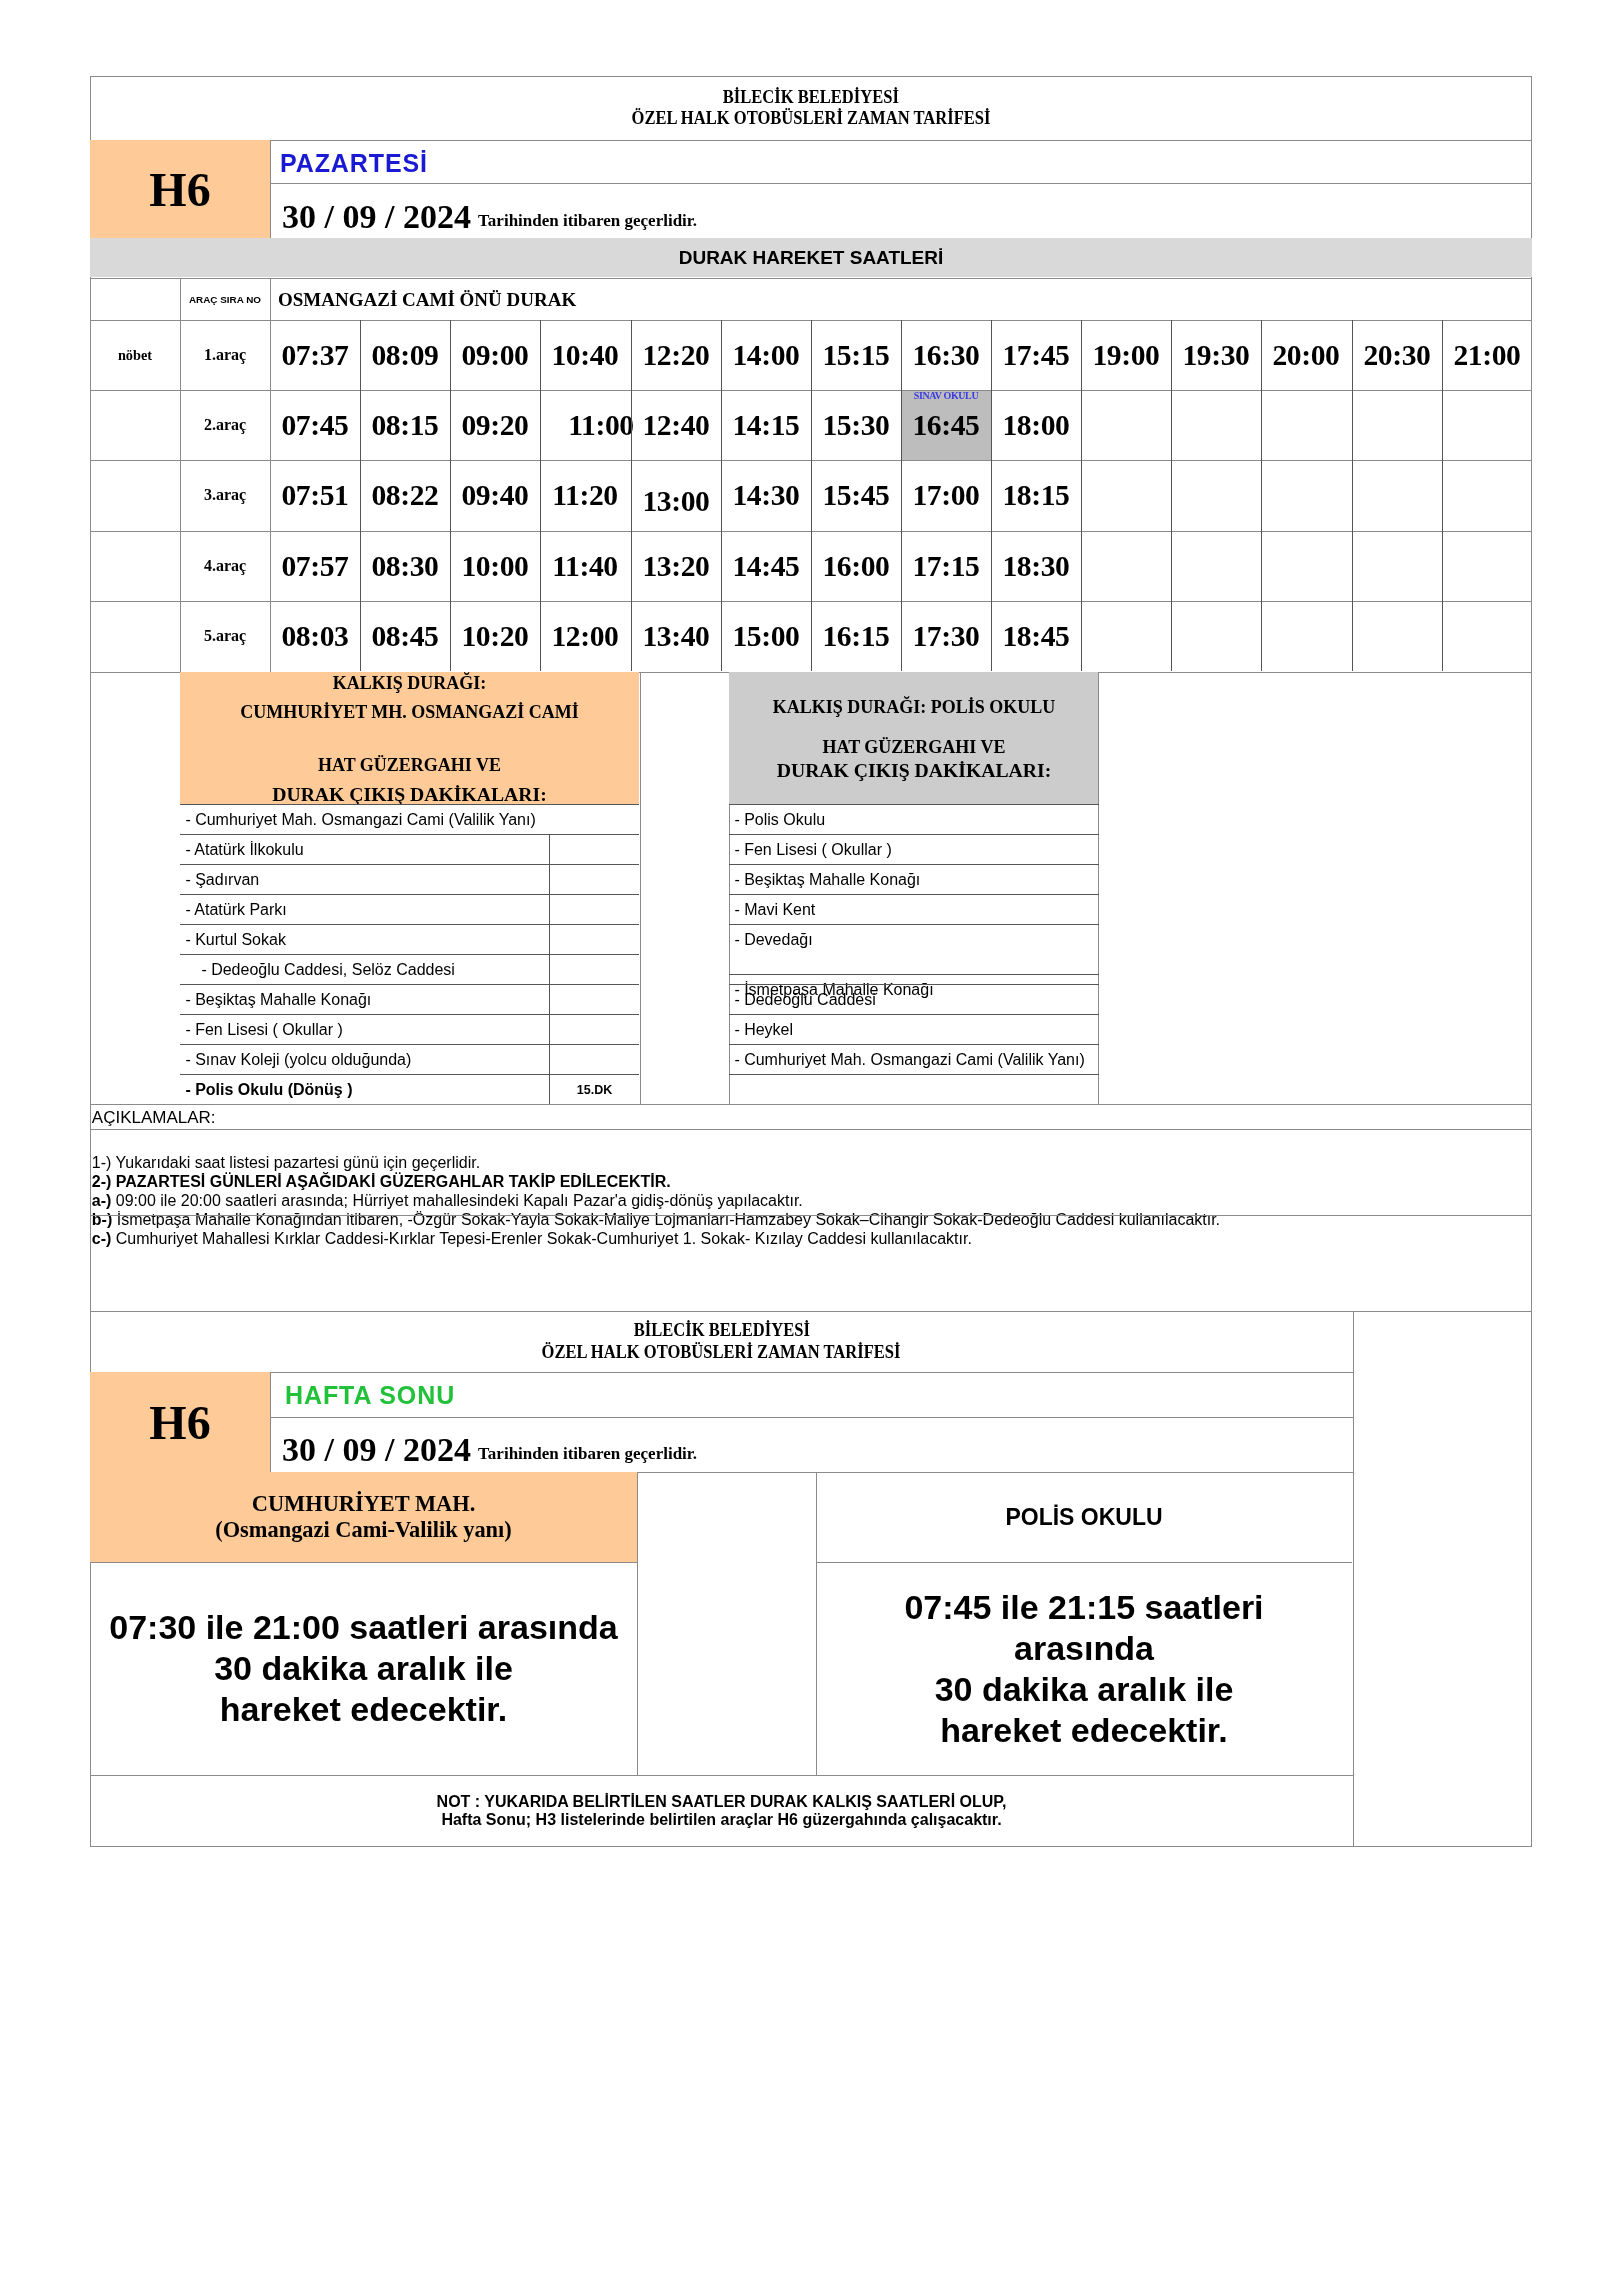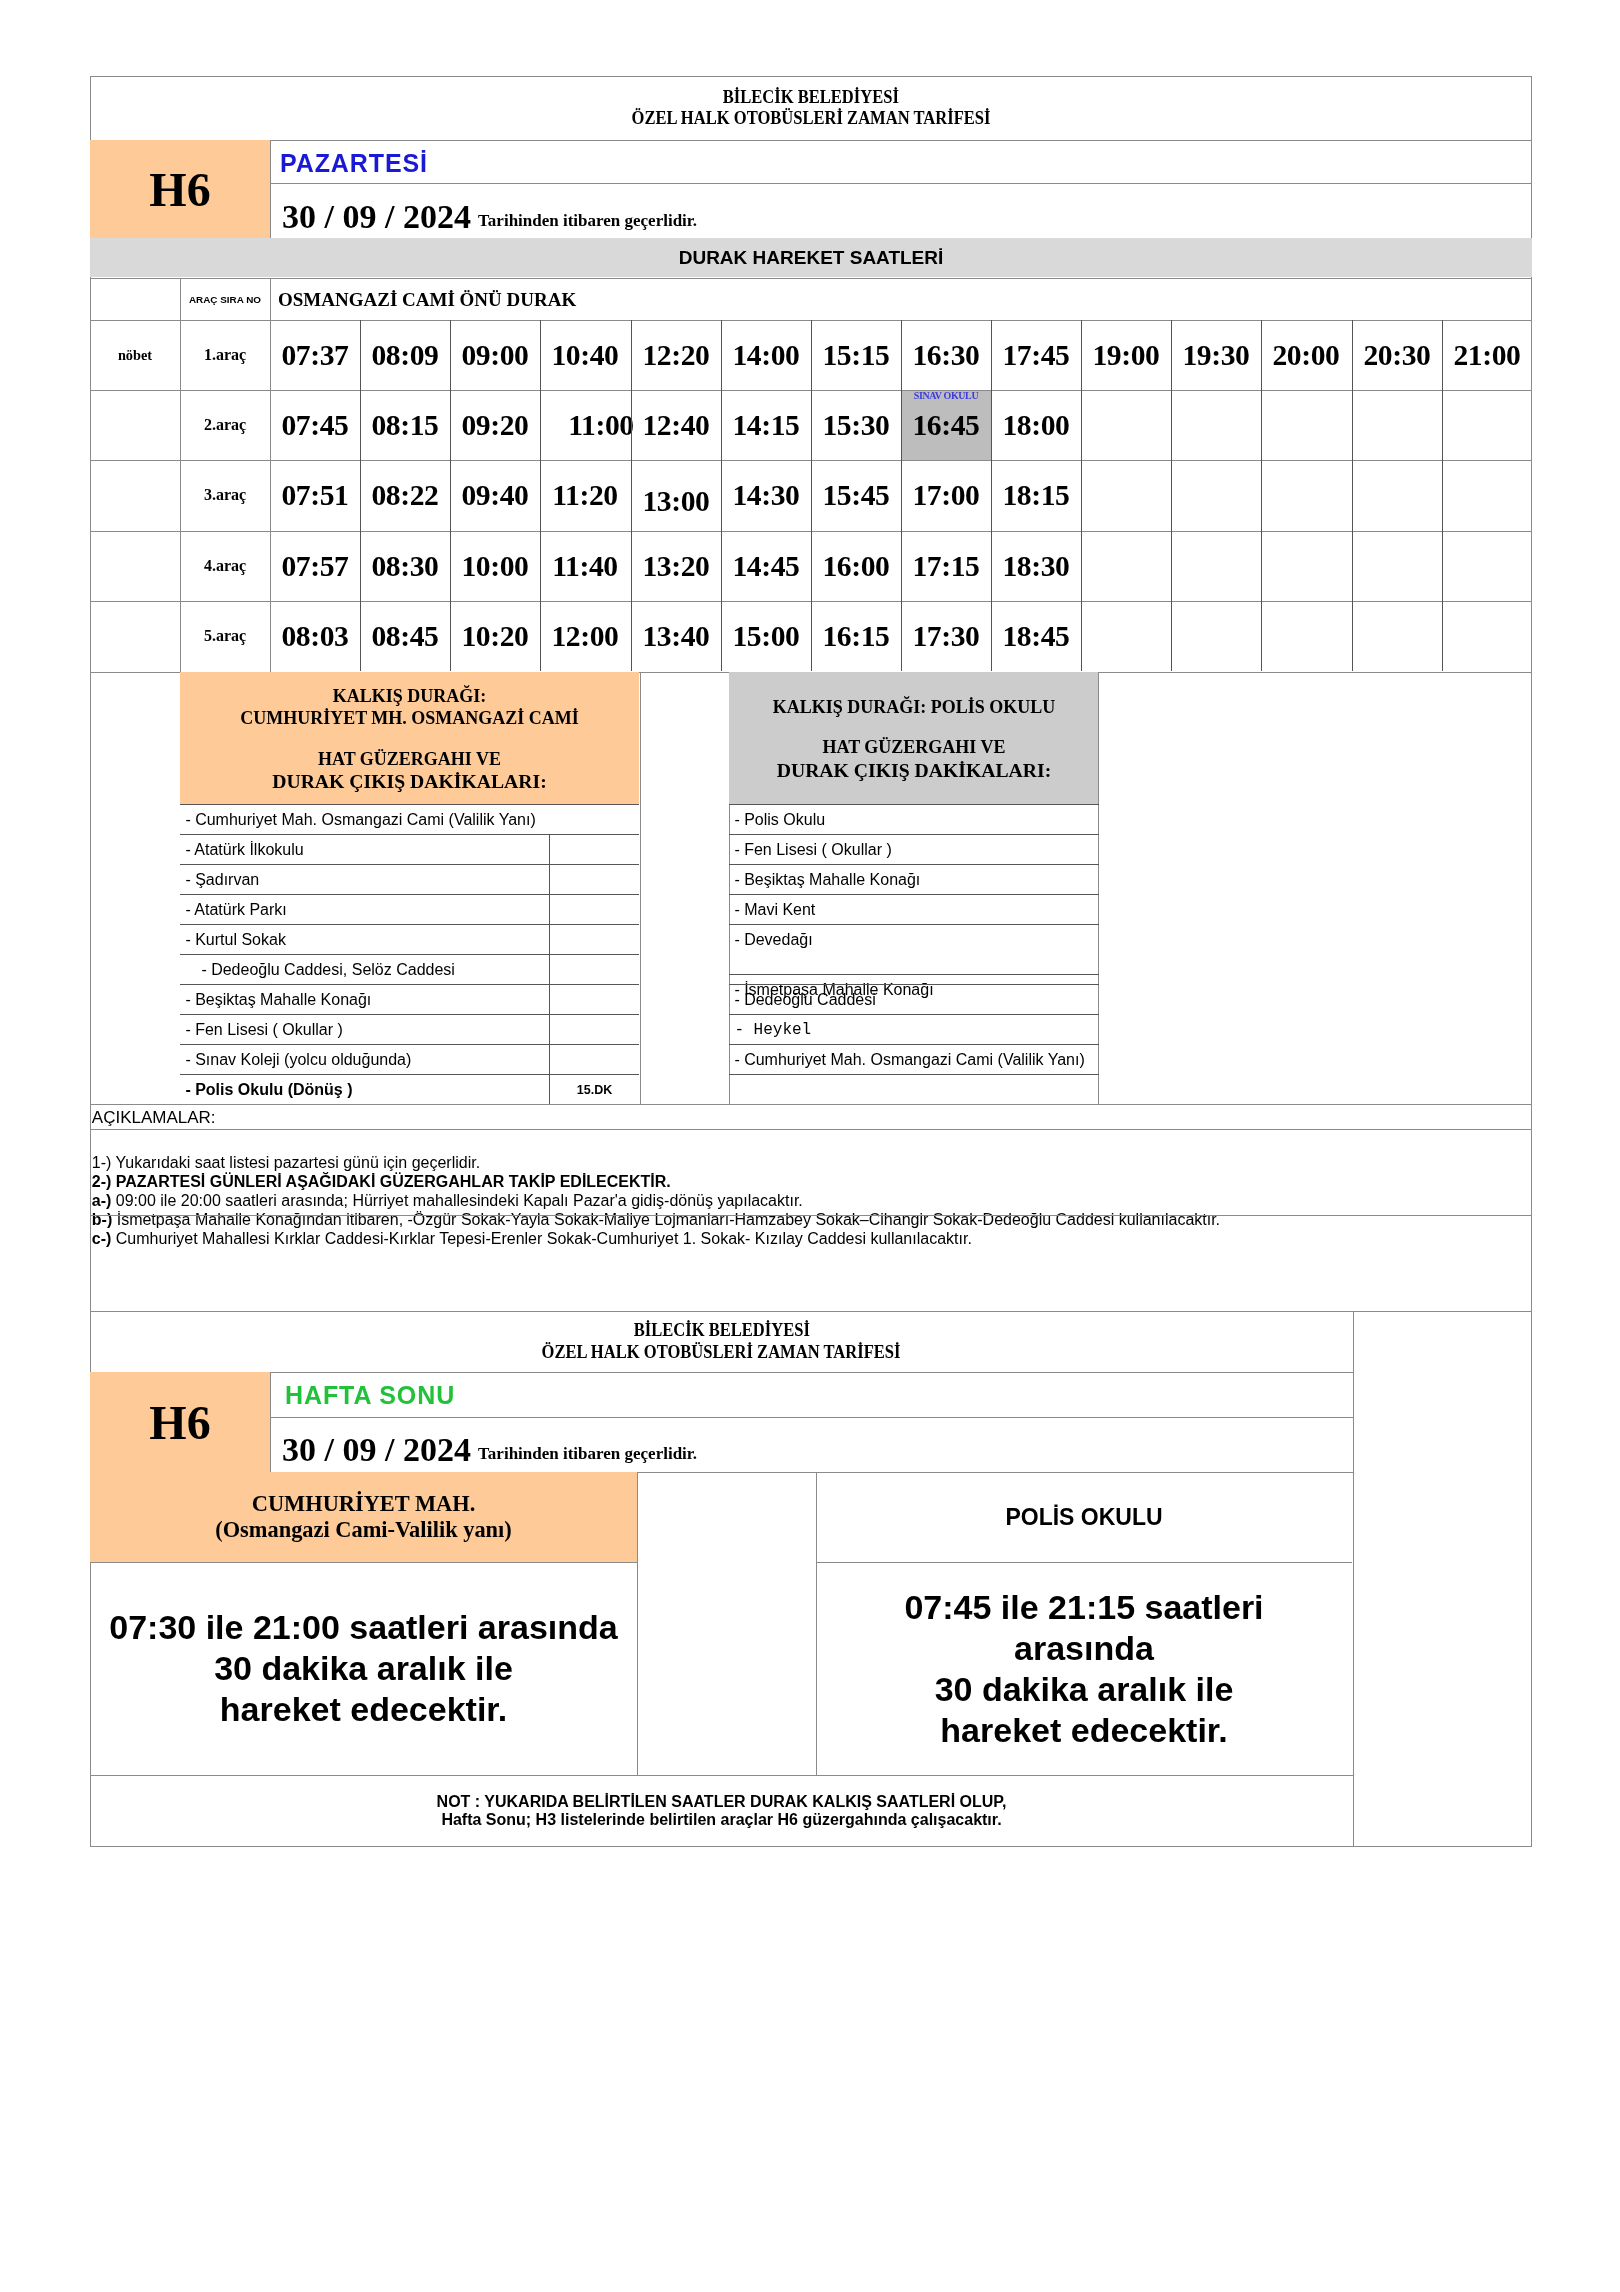--- a/index.html
+++ b/index.html
@@ -304,21 +304,21 @@
       <div class="thin-v" style="left: 901px; top: 0px; height: 351px;"></div>
       <div class="thin-v" style="left: 991px; top: 0px; height: 351px;"></div>
       <div class="thin-v" style="left: 1081px; top: 0px; height: 351px;"></div>
       <div class="thin-v" style="left: 1171px; top: 0px; height: 351px;"></div>
       <div class="thin-v" style="left: 1262px; top: 0px; height: 351px;"></div>
       <div class="thin-v" style="left: 1352px; top: 0px; height: 351px;"></div>
     </div>
 
   <div class="line-h" style="left:0;top:596px;width:1442px;"></div>
 
-  <div class="abs serif" style="left:90px;top:596px;width:459px;height:133px;background:#fecb98;display:flex;flex-direction:column;justify-content:center;align-items:center;">
+  <div class="abs serif" style="left:90px;top:596px;width:459px;height:133px;background:#fecb98;display:flex;flex-direction:column;justify-content:space-between;align-items:center;">
     <div class="route-head">KALKIŞ DURAĞI:</div>
     <div class="route-head">CUMHURİYET MH. OSMANGAZİ CAMİ</div>
     <div style="height:18px;"></div>
     <div class="route-head" style="font-size:18px;">HAT GÜZERGAHI VE</div>
     <div class="route-head" style="font-size:19.7px;">DURAK ÇIKIŞ DAKİKALARI:</div>
   </div>
   <div class="line-v" style="left:550px;top:596px;height:433px;"></div>
   <div id="route-left-list" class="abs sans" style="left:90px;top:728px;width:459px;height:300px;">
       <div class="abs" style="left: 0px; top: 0px; width: 459px; height: 30px; border-top: 0.9px solid rgb(85, 85, 85);">
         <div class="abs route-item" style="left: 0px; top: 0px; height: 30px;">- Cumhuriyet Mah. Osmangazi Cami (Valilik Yanı)</div>
@@ -370,21 +370,21 @@
   </div>
   <div class="line-v" style="left:1008px;top:596px;height:433px;"></div>
   <div id="route-right-list" class="abs sans" style="left:639px;top:728px;width:370px;height:300px;">
       <div class="abs route-item" style="left: 0px; top: 0px; width: 370px; height: 30px; border-top: 0.9px solid rgb(85, 85, 85);">- Polis Okulu</div>
       <div class="abs route-item" style="left: 0px; top: 30px; width: 370px; height: 30px; border-top: 0.9px solid rgb(85, 85, 85);">- Fen Lisesi ( Okullar )</div>
       <div class="abs route-item" style="left: 0px; top: 60px; width: 370px; height: 30px; border-top: 0.9px solid rgb(85, 85, 85);">- Beşiktaş Mahalle Konağı</div>
       <div class="abs route-item" style="left: 0px; top: 90px; width: 370px; height: 30px; border-top: 0.9px solid rgb(85, 85, 85);">- Mavi Kent</div>
       <div class="abs route-item" style="left: 0px; top: 120px; width: 370px; height: 30px; border-top: 0.9px solid rgb(85, 85, 85);">- Devedağı</div>
       <div class="abs route-item" style="left: 0px; top: 150px; width: 370px; height: 30px; border-top: 0.9px solid rgb(85, 85, 85); margin-top: 20px;">- İsmetpaşa Mahalle Konağı</div>
       <div class="abs route-item" style="left: 0px; top: 180px; width: 370px; height: 30px; border-top: 0.9px solid rgb(85, 85, 85);">- Dedeoğlu Caddesi</div>
-      <div class="abs route-item" style="left: 0px; top: 210px; width: 370px; height: 30px; border-top: 0.9px solid rgb(85, 85, 85); font-family: Liberation Mono, monospace;">- Heykel</div>
+      <div class="abs route-item" style="left: 0px; top: 210px; width: 370px; height: 30px; border-top: 0.9px solid rgb(85, 85, 85);">- Heykel</div>
       <div class="abs route-item" style="left: 0px; top: 240px; width: 370px; height: 30px; border-top: 0.9px solid rgb(85, 85, 85);">- Cumhuriyet Mah. Osmangazi Cami (Valilik Yanı)</div>
       <div class="abs route-item" style="left: 0px; top: 270px; width: 370px; height: 30px; border-top: 0.9px solid rgb(85, 85, 85);"></div>
     </div>
 
   <div class="line-h" style="left:0;top:1028px;width:1442px;"></div>
   <div class="abs sans" style="left:1.8px;top:1030px;height:23px;display:flex;align-items:center;">
     <span style="font-size:17px;">AÇIKLAMALAR:</span>
   </div>
   <div class="line-h" style="left:0;top:1053px;width:1442px;"></div>
   <div id="notes-list" class="abs sans notes" style="left:1.8px;top:1077px;width:1433px;">

